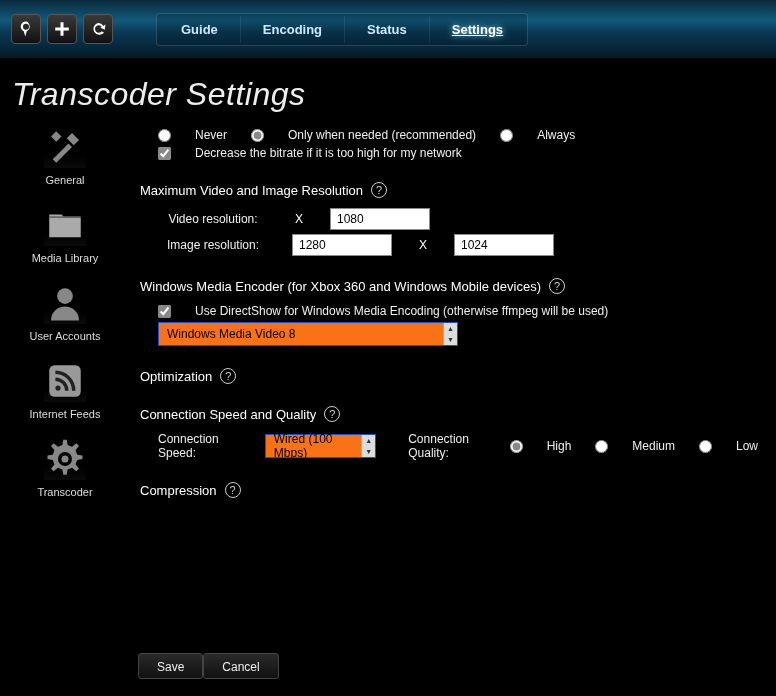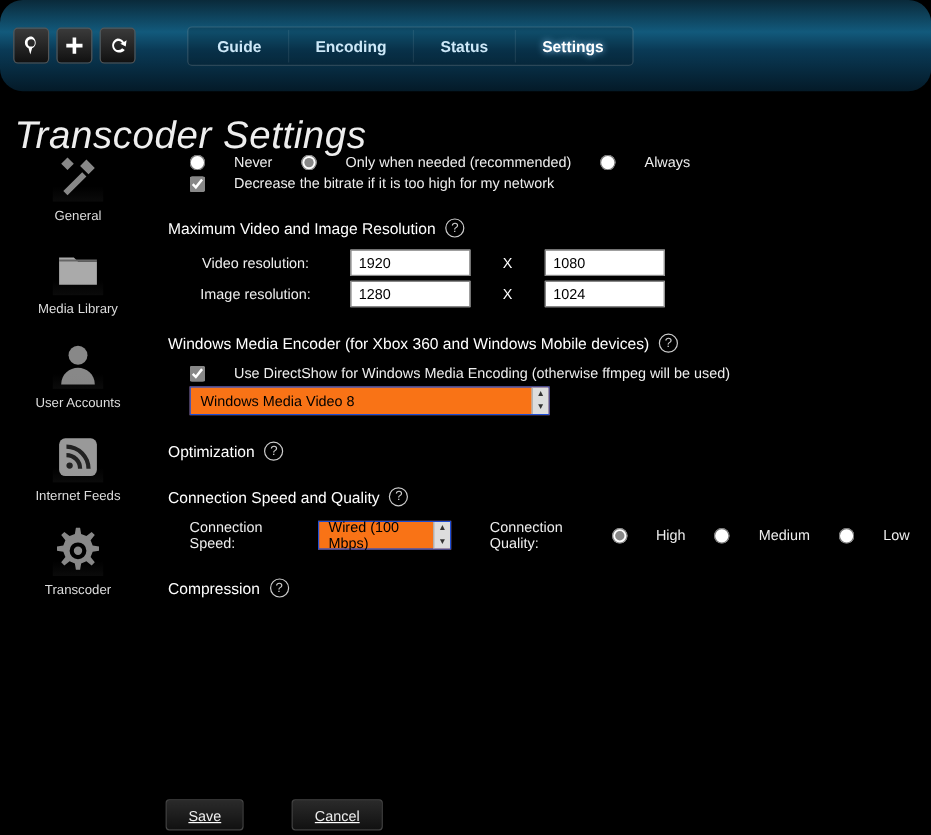--- a/index.html
+++ b/index.html
@@ -6,26 +6,25 @@
   body {
     width: 776px; height: 696px;
     background: #000;
     font-family: "Segoe UI", Tahoma, Arial, sans-serif;
     font-size: 12px;
     color: #fff;
     overflow: hidden;
     position: relative;
   }
   .topbar {
-    height: 76px;
+    height: 58px;
     background: linear-gradient(to bottom, #0a2a3a 0%, #125a7c 35%, #0a3a56 55%, #041a28 100%);
     display: flex;
     align-items: center;
     padding: 0 8px;
-    border-radius: 19px;
   }
   .icon-btn {
     width: 30px; height: 30px;
     margin: 0 3px;
     background: linear-gradient(to bottom, #3a3a3a, #111);
     border: 1px solid #555;
     border-radius: 4px;
     display: flex; align-items: center; justify-content: center;
     cursor: pointer;
   }
@@ -40,21 +39,21 @@
     padding: 2px;
   }
   .nav-tab {
     padding: 6px 22px;
     color: #cde8f8;
     font-size: 13px;
     font-weight: bold;
     cursor: pointer;
     border-right: 1px solid rgba(255,255,255,0.08);
   }
-  .nav-tab:last-child { border-right: none; }
+  .nav-tab:last-child { border-right: none; text-decoration: underline; }
   .nav-tab.active { color: #fff; text-shadow: 0 0 6px #8cf; }
 
   .page-title {
     font-size: 32px;
     font-style: italic;
     font-weight: normal;
     padding: 18px 12px 22px;
     color: #eee;
     letter-spacing: 0.5px;
   }
@@ -157,22 +156,22 @@
   }
   .select .spin div {
     flex:1; display:flex; align-items:center; justify-content:center;
     font-size: 7px; color:#333;
   }
   .select.wme { width: 300px; }
   .select.cs { width: 150px; }
 
   .footer-btns {
     position: absolute;
-    left: 138px; bottom: 4px;
-    display: flex; gap: 40px; text-decoration: underline;
+    left: 138px; bottom: 17px;
+    display: flex; 
   }
   .btn {
     background: linear-gradient(to bottom, #2a2a2a, #111);
     border: 1px solid #444;
     border-radius: 3px;
     padding: 6px 18px 4px;
     color: #eee;
     font-size: 12px;
     cursor: pointer;
   }
@@ -271,21 +270,20 @@
       <input type="checkbox" checked="" style="">
       <span class="lbl">Decrease the bitrate if it is too high for my network</span>
     </div>
 
     <div class="section-title">
       <span>Maximum Video and Image Resolution</span>
       <span class="help-icon">?</span>
     </div>
     <div class="row sub-indent">
       <span class="field-lbl">Video resolution:</span>
-      <input class="txt num" value="1920" style="">
       <span class="x-sep">X</span>
       <input class="txt num" value="1080" style="">
     </div>
     <div class="row sub-indent">
       <span class="field-lbl">Image resolution:</span>
       <input class="txt num" value="1280" style="">
       <span class="x-sep">X</span>
       <input class="txt num" value="1024" style="">
     </div>
 

